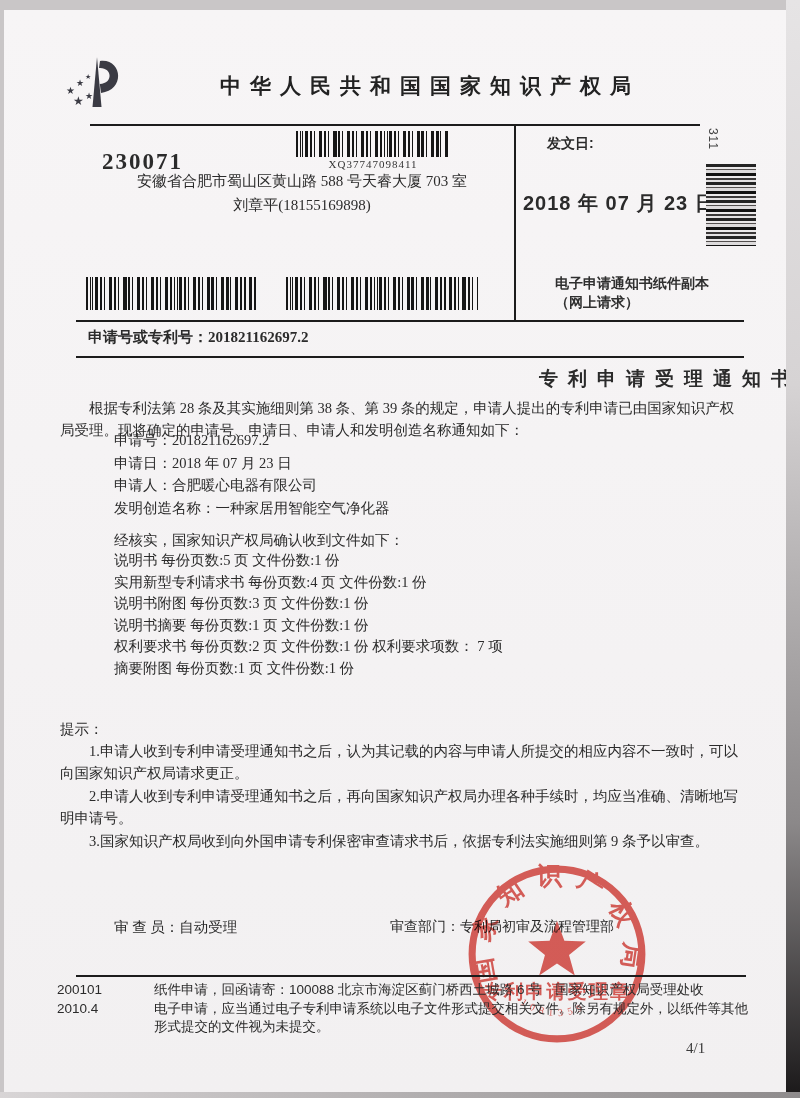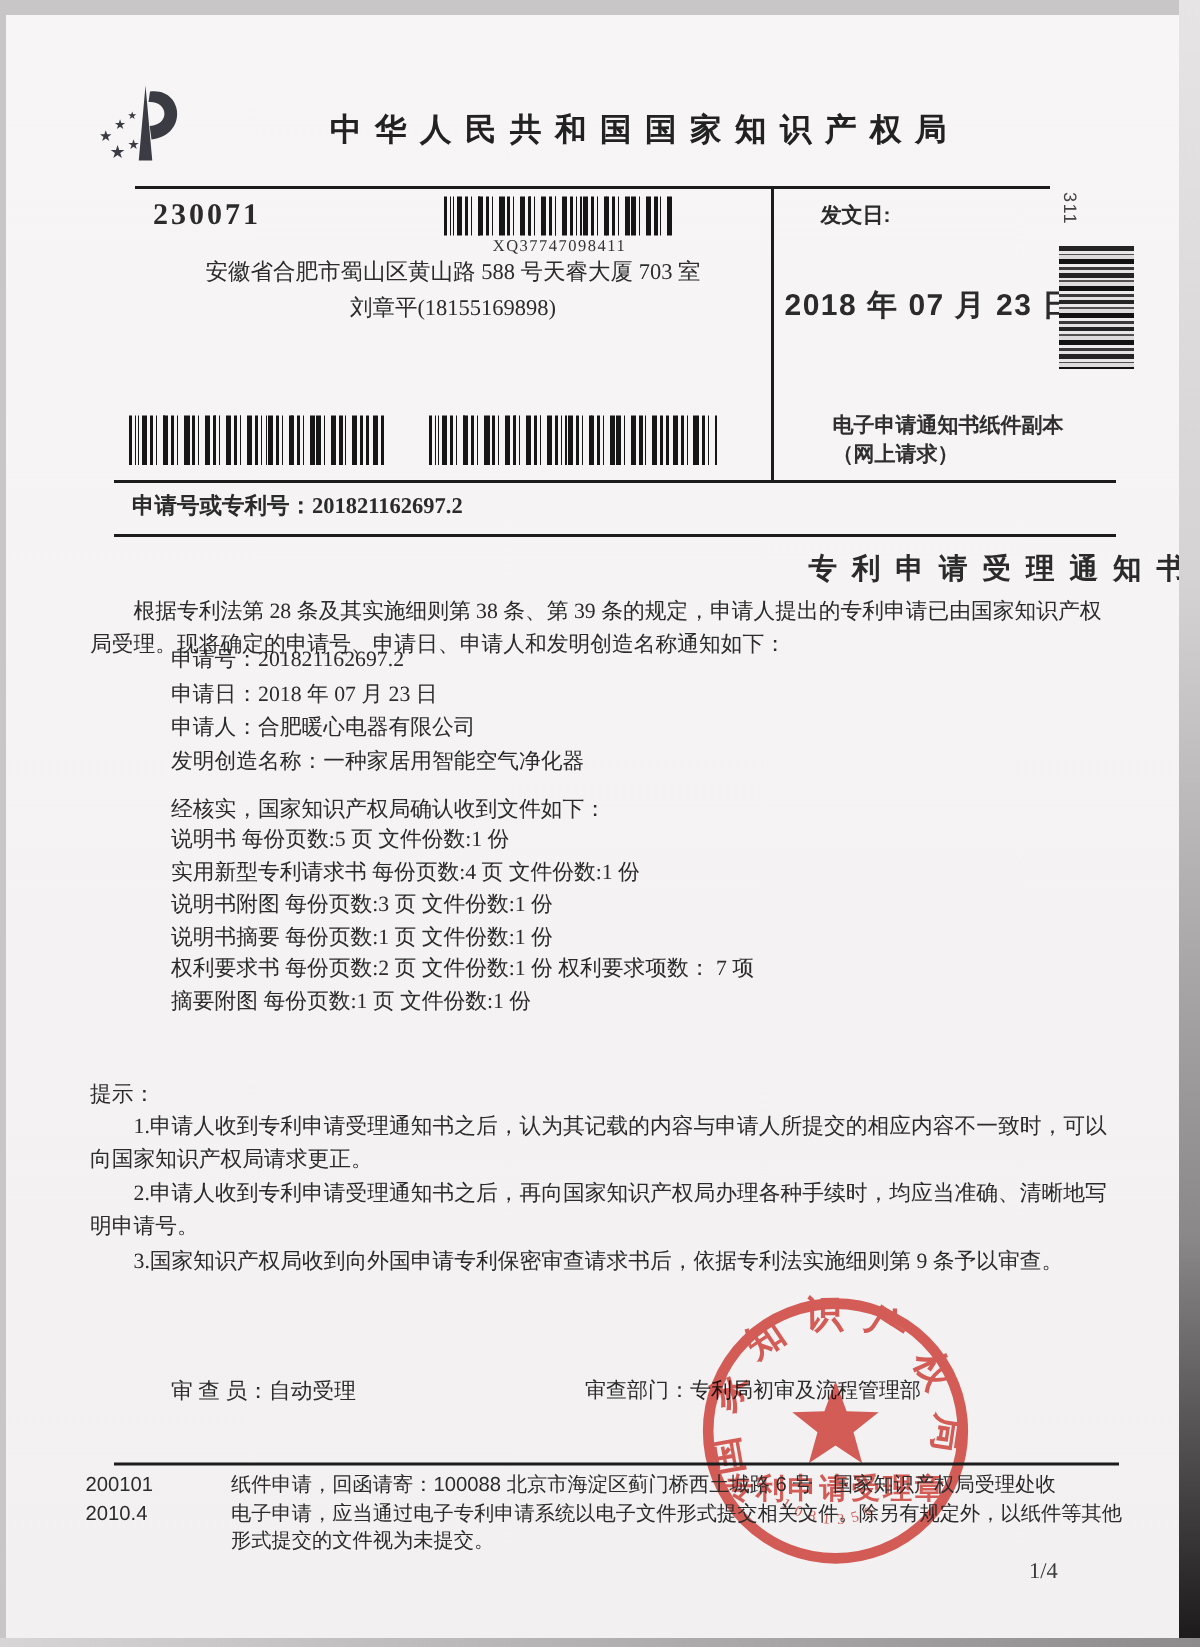--- a/index.html
+++ b/index.html
@@ -6,21 +6,21 @@
   body{width:800px;height:1098px;background:#c9c6c7;font-family:"Liberation Serif",serif;color:#2b2b2b;position:relative;overflow:hidden;}
   *{box-sizing:border-box;}
   .abs{position:absolute;}
   .page{position:absolute;left:0;top:0;width:800px;height:1098px;}
   .paper{position:absolute;left:4px;top:10px;width:784px;height:1082px;background:linear-gradient(180deg,#f7f5f6 0%,#f4f2f3 60%,#f2f0f1 100%);}
   .edge-right{position:absolute;right:0;top:0;width:14px;height:1098px;background:linear-gradient(180deg,#e6e4e5 0%,#d6d3d4 35%,#8b8889 75%,#1a1819 100%);}
   .edge-bottom{position:absolute;left:0;bottom:0;width:800px;height:6px;background:linear-gradient(90deg,#d8d5d6,#8e8b8c);}
   .hline{position:absolute;background:#1c1c1c;height:2px;}
   .vline{position:absolute;background:#1c1c1c;width:2px;}
   .office-name{position:absolute;left:60px;top:72px;width:740px;text-align:center;font-size:21px;font-weight:bold;letter-spacing:9px;color:#222;}
-  .big-code{position:absolute;left:102px;top:132px;font-size:20px;font-weight:bold;letter-spacing:2px;}
+  .big-code{position:absolute;left:102px;top:149px;font-size:23px;font-weight:bold;letter-spacing:2px;}
   .bc{background-image:
       repeating-linear-gradient(90deg,#161616 0 2px,rgba(0,0,0,0) 2px 4px,#161616 4px 5px,rgba(0,0,0,0) 5px 9px,#161616 9px 12px,rgba(0,0,0,0) 12px 14px),
       repeating-linear-gradient(90deg,rgba(0,0,0,0) 0 6px,#161616 6px 7px,rgba(0,0,0,0) 7px 17px);}
   .bc-caption{position:absolute;left:296px;top:158px;width:154px;text-align:center;font-size:11px;letter-spacing:1px;color:#333;}
   .addr{position:absolute;left:90px;top:172px;width:424px;text-align:center;font-size:15px;}
   .recipient{position:absolute;left:90px;top:196px;width:424px;text-align:center;font-size:15px;}
   .dispatch-label{position:absolute;left:547px;top:135px;font-size:14px;font-weight:bold;font-family:"Liberation Sans",sans-serif;}
   .dispatch-date{position:absolute;left:523px;top:190px;font-size:20px;font-weight:600;letter-spacing:1px;font-family:"Liberation Sans",sans-serif;}
   .copy-note{position:absolute;left:527px;top:274px;width:176px;font-size:14px;line-height:19px;font-family:"Liberation Sans",sans-serif;font-weight:bold;color:#2f2f2f;margin-left:28px;}
   .side-code{position:absolute;left:702px;top:132px;font-size:12px;letter-spacing:1px;transform:rotate(90deg);transform-origin:center;color:#444;font-family:"Liberation Sans",sans-serif;}
@@ -144,17 +144,17 @@
     <div class="frow">
       <span class="fcode">200101</span>
       <span class="ftext">纸件申请，回函请寄：100088  北京市海淀区蓟门桥西土城路 6 号　国家知识产权局受理处收</span>
     </div>
     <div class="frow">
       <span class="fcode">2010.4</span>
       <span class="ftext">电子申请，应当通过电子专利申请系统以电子文件形式提交相关文件。除另有规定外，以纸件等其他形式提交的文件视为未提交。</span>
     </div>
   </div>
 
-  <div class="page-number">1/4</div>
+  <div class="page-number">4/1</div>
 
   <div class="edge-right"></div>
   <div class="edge-bottom"></div>
 </div>
 
 </body></html>

